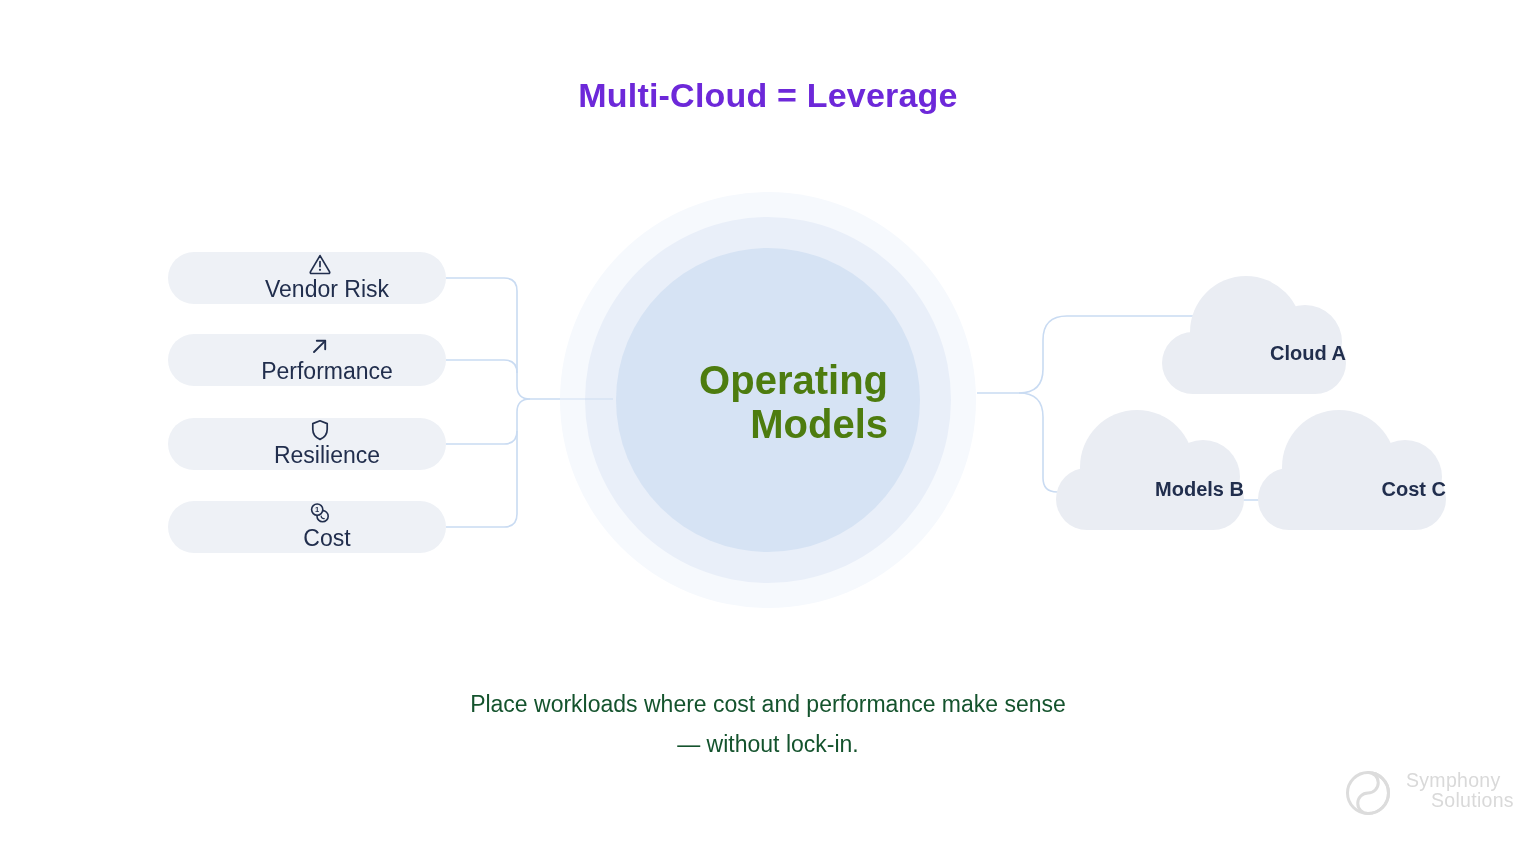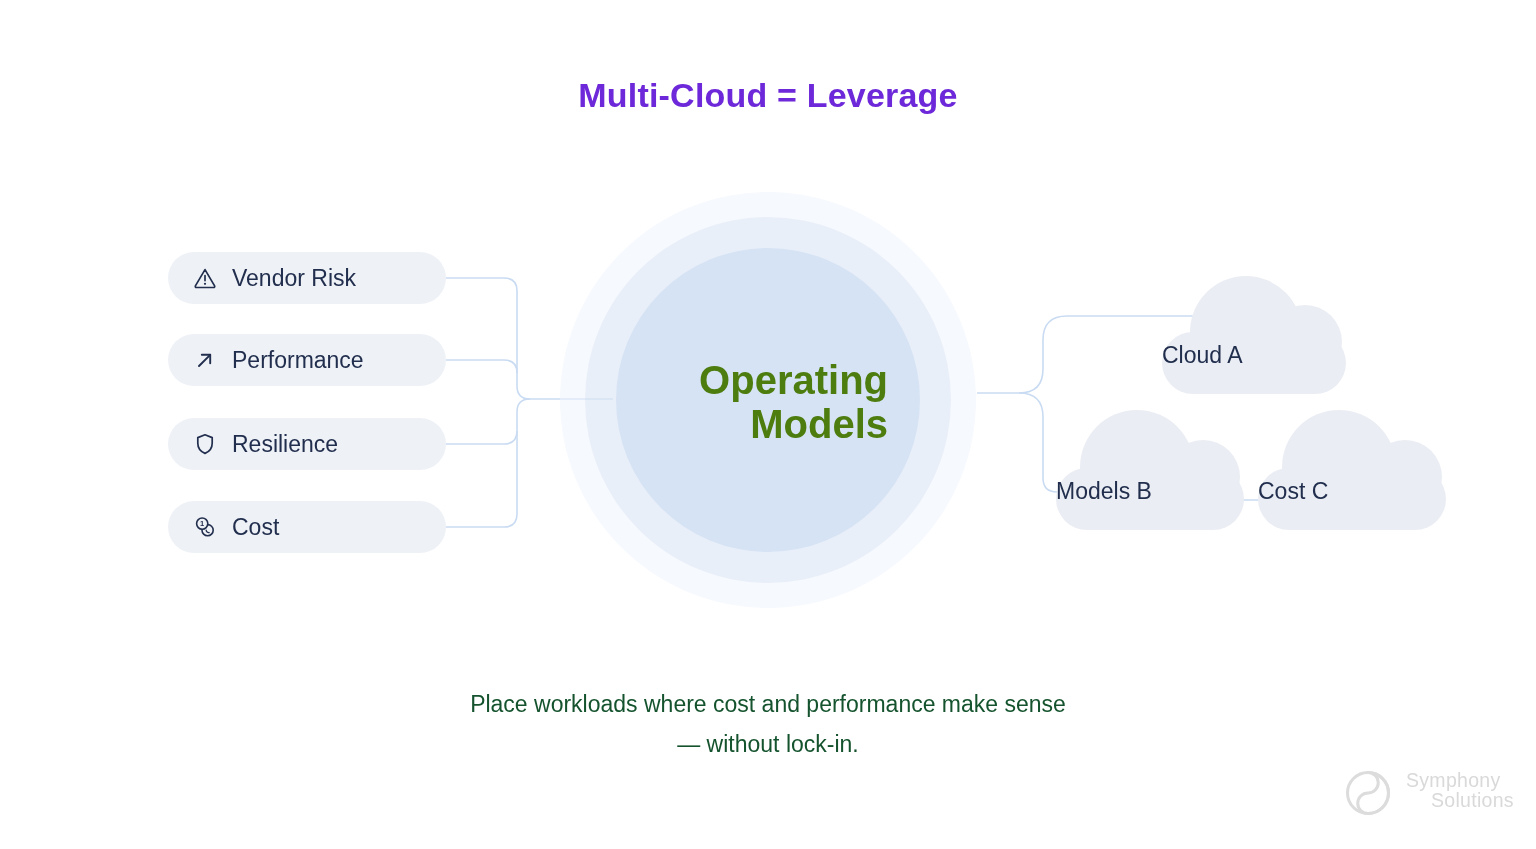--- a/index.html
+++ b/index.html
@@ -26,20 +26,21 @@
   .pill {
     position: absolute;
     left: 168px;
     width: 278px;
     height: 52px;
     background: #eef1f6;
     border-radius: 26px;
     display: flex;
     align-items: center;
     padding-left: 25px;
+    flex-direction: column;
   }
   .pill .icon { width: 24px; height: 24px; flex: 0 0 24px; display: block; }
   .pill .pill-label {
     margin-left: 15px;
     font-size: 23px;
     font-weight: 500;
     color: #212e4d;
   }
   .pill-1 { top: 252px; }
   .pill-2 { top: 334px; }
@@ -64,23 +65,23 @@
     position: absolute; left: 0; right: 0; bottom: 0;
     height: 62px; border-radius: 31px;
     background: #eaedf3;
   }
   .cloud .puff-big, .cloud .puff-small {
     position: absolute; border-radius: 50%;
     background: #eaedf3;
   }
   .cloud .cloud-label {
     position: absolute; left: 0; right: 0; top: 66px;
-    text-align: left;
-    font-size: 23px;
-    font-weight: 400;
+    text-align: right;
+    font-size: 20px;
+    font-weight: 700;
     color: #212e4d;
   }
   .cloud-a { left: 1162px; top: 276px; width: 184px; height: 118px; }
   .cloud-a .puff-big   { width: 112px; height: 112px; left: 28px;  top: 0; }
   .cloud-a .puff-small { width: 74px;  height: 74px;  left: 106px; top: 29px; }
   .cloud-b { left: 1056px; top: 410px; width: 188px; height: 120px; }
   .cloud-b .puff-big   { width: 114px; height: 114px; left: 24px;  top: 0; }
   .cloud-b .puff-small { width: 74px;  height: 74px;  left: 110px; top: 30px; }
   .cloud-b .cloud-label, .cloud-c .cloud-label { top: 68px; }
   .cloud-c { left: 1258px; top: 410px; width: 188px; height: 120px; }

